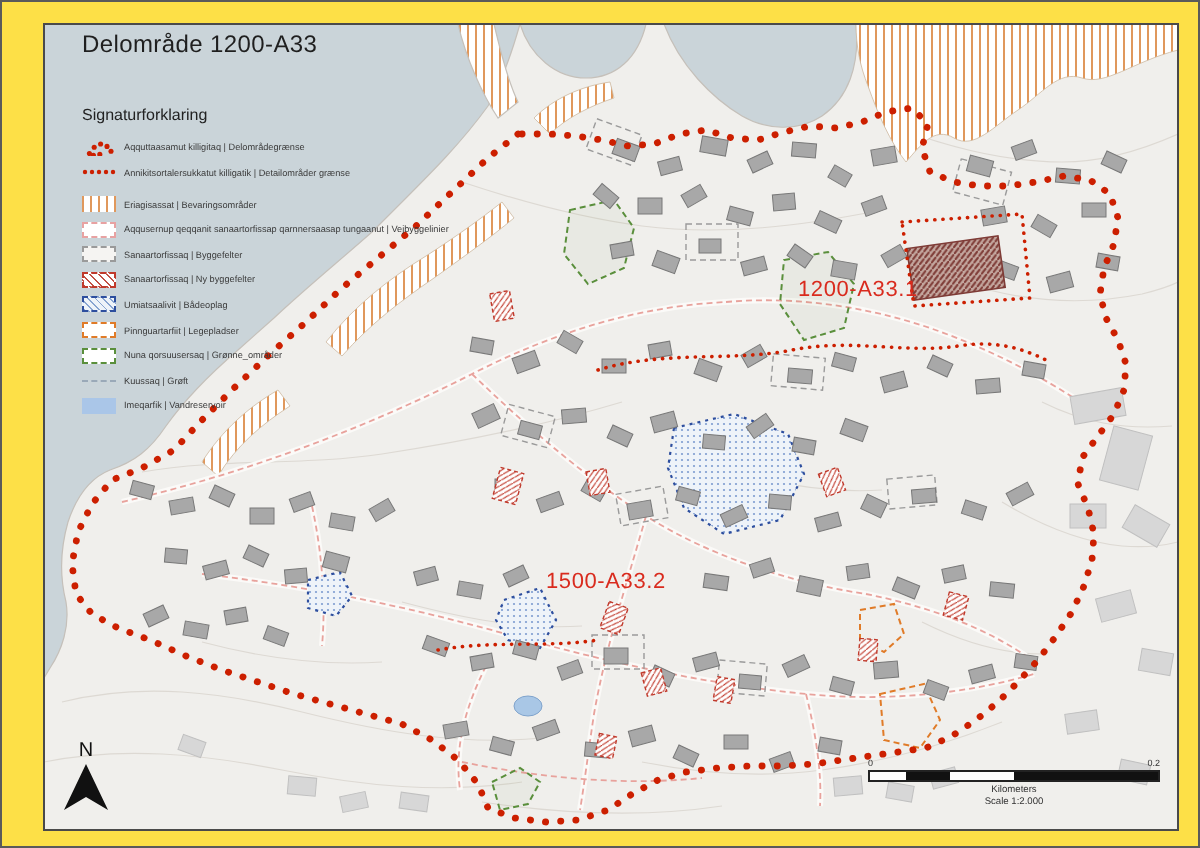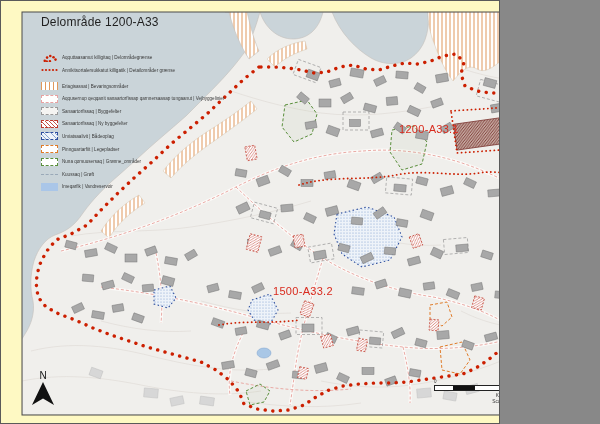--- a/index.html
+++ b/index.html
@@ -1,16 +1,16 @@
 <!DOCTYPE html>
 <html><head>
 <meta charset="utf-8">
 <style>
   html,body{margin:0;padding:0;background:#888;}
-  #page{position:relative;width:500px;height:424px;background:#fef9c3;
+  #page{position:relative;width:600px;height:424px;background:#fde047;
         border:1px solid #5a5a5a;box-sizing:border-box;overflow:hidden;
         font-family:"Liberation Sans",sans-serif;}
   #map-svg{position:absolute;left:0;top:0;}
   
   .ttl{position:absolute;left:40px;top:14px;font-size:12px;color:#1f1f1f;letter-spacing:.2px;}
   #legend{position:absolute;left:40px;top:52px;width:215px;}
   #legend h2{margin:0 0 7px 0;font-size:8px;font-weight:normal;color:#222;}
   .lrow{display:flex;align-items:center;gap:4px;margin-bottom:3.6px;height:9px;}
   .lrow.gap{margin-top:7px;}
   .sw{width:17px;height:8px;flex:0 0 17px;box-sizing:border-box;background:#fff;}
@@ -320,20 +320,21 @@
          455,53 442,55 430,60 417,63 404,62 391,65 378,69 365,68 352,64 339,66 326,71 313,72
          300,69 287,67 274,66 Z"></path>
   </g>
 
   <rect x="21" y="11" width="567" height="403" fill="none" stroke="#4a4a4a" stroke-width="1"></rect>
 </svg>
 
 <div class="ttl">Delområde 1200-A33</div>
 
 <div id="legend">
+  <h2>Signaturforklaring</h2>
   <div class="lrow">
     <svg class="sw" viewBox="0 0 17 10" style="background:none">
       <g fill="#cc1f00">
             <circle cx="2.5" cy="8.5" r="1.6"></circle>
             <circle cx="5.5" cy="4.5" r="1.6"></circle>
       <circle cx="9.5" cy="2.5" r="1.6"></circle>
             <circle cx="13.5" cy="4" r="1.6"></circle>
             <circle cx="16" cy="7" r="1.6"></circle>
       <circle cx="5" cy="9.5" r="1.6"></circle>
             <circle cx="9" cy="9" r="1.6"></circle>
@@ -384,21 +385,21 @@
   <div class="lrow">
     <span class="sw line-g"></span>
     <span class="lbl">Kuussaq | Grøft</span>
   </div>
   <div class="lrow">
     <span class="sw fill-bl"></span>
     <span class="lbl">Imeqarfik | Vandreservoir</span>
   </div>
 </div>
 
-<div class="area-label" style="left:398px;top:122px">1200-A33.1</div>
+<div class="area-label" style="left:398px;top:138px">1200-A33.1</div>
 <div class="area-label" style="left:272px;top:284px">1500-A33.2</div>
 
 <div id="north">
   <div class="nl">N</div>
   <svg width="28" height="26" viewBox="0 0 28 26">
     <path d="M14,1 L3,24 L14,17.5 L25,24 Z" fill="#111"></path>
   </svg>
 </div>
 
 <div id="scalebar">

